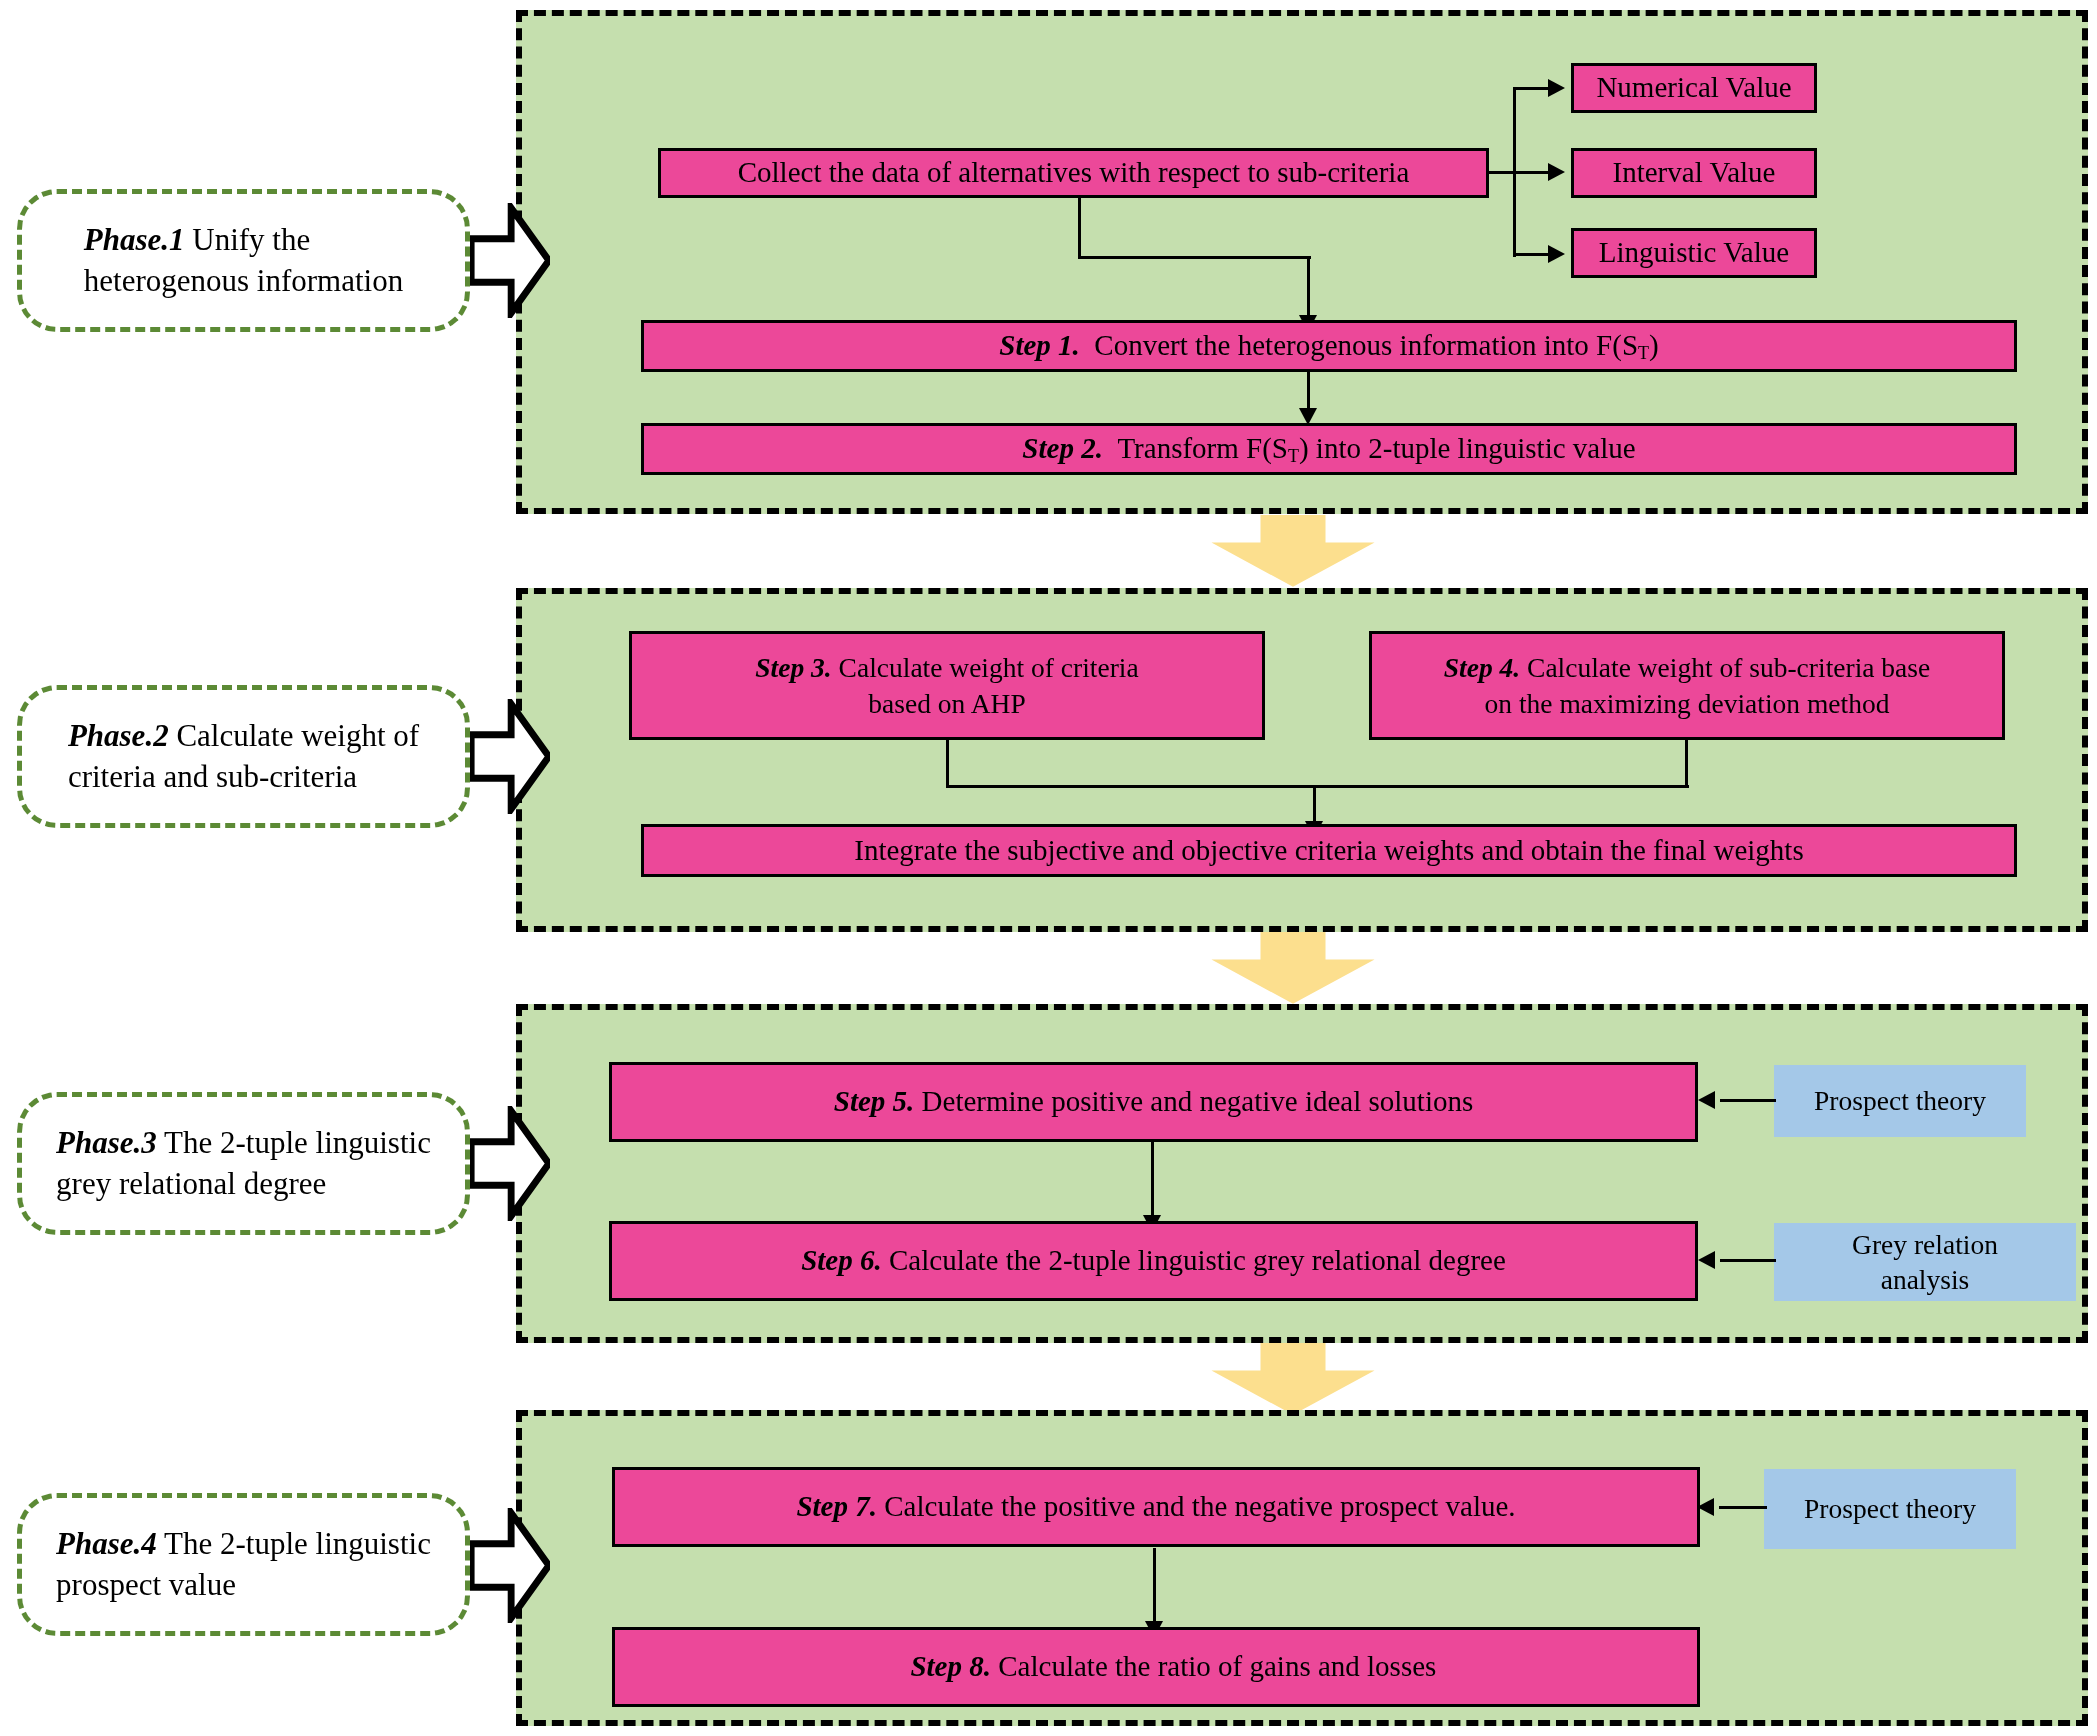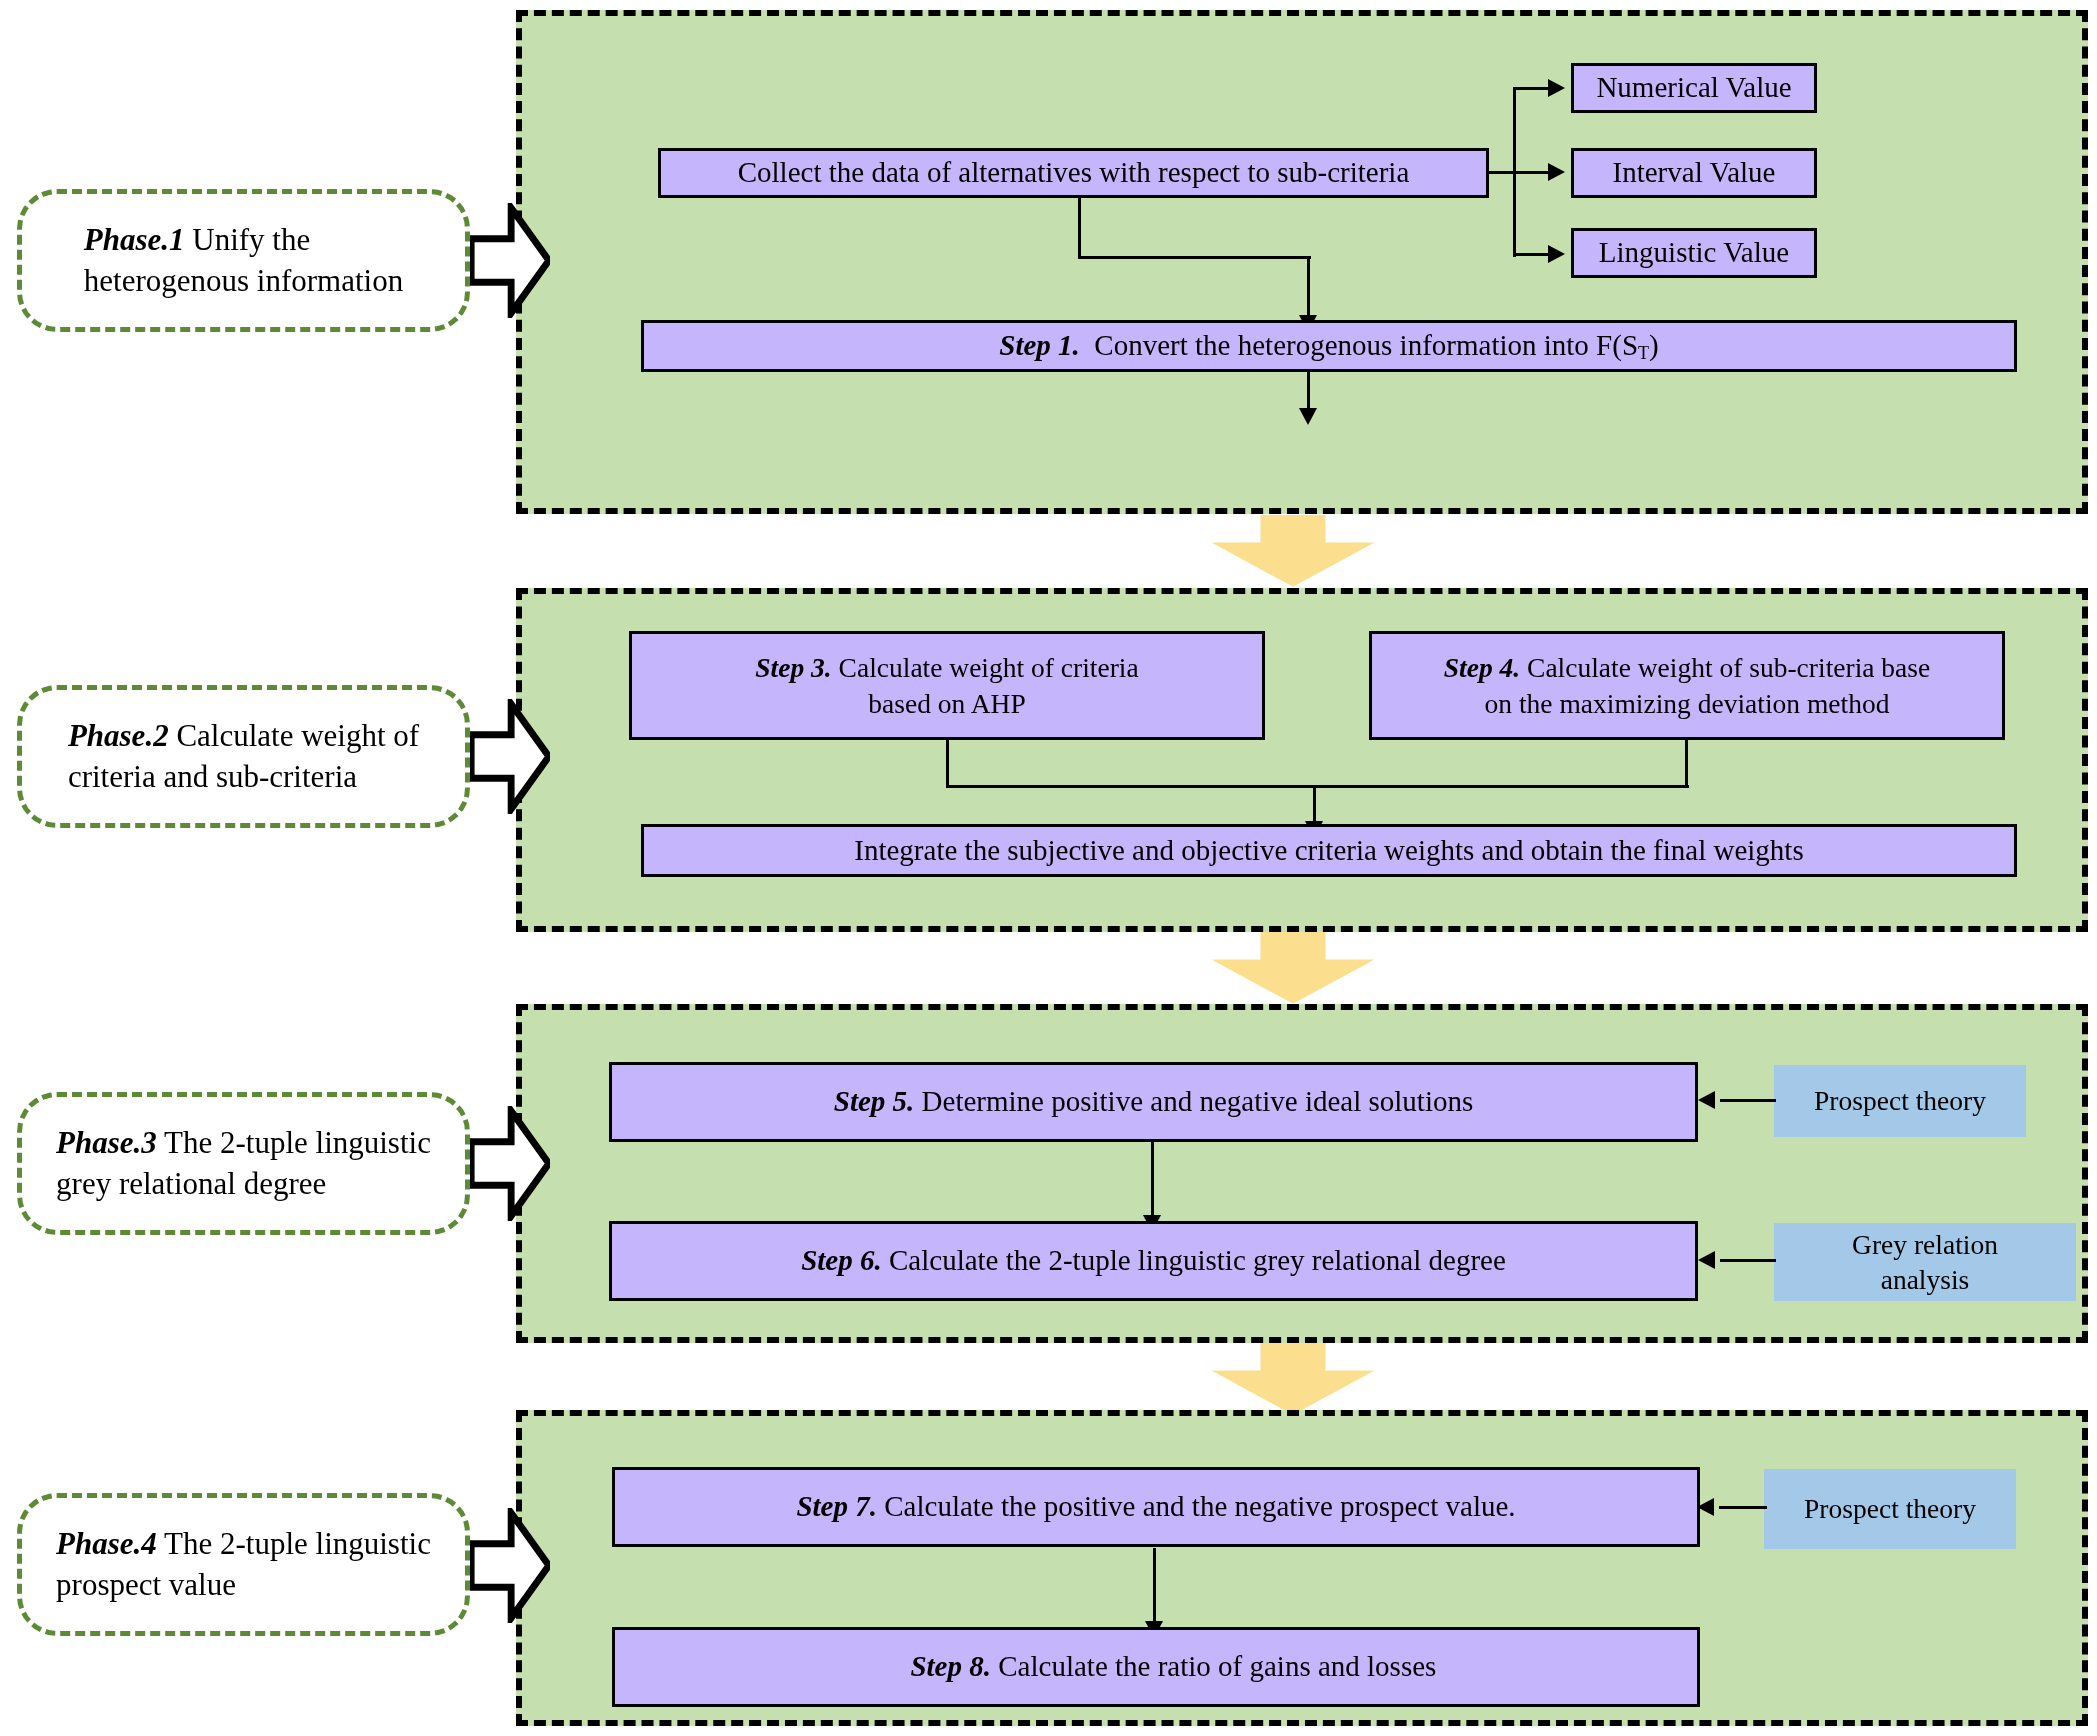--- a/index.html
+++ b/index.html
@@ -30,21 +30,21 @@
   .panel{
     position:absolute;
     background:#C5DFAE;
     border:6.3px dashed #000000;
     box-sizing:border-box;
   }
 
   
   .pbox{
     position:absolute;
-    background:#c4b5fd;
+    background:#ec4899;
     border:3.4px solid #000000;
     box-sizing:border-box;
     display:flex;align-items:center;justify-content:center;
     text-align:center;
     font-size:29px;
     line-height:1.3;
     padding:0 9.2px;
   }
   .pbox .st{font-weight:bold;font-style:italic;}
   .pbox.small{font-size:27.5px;}
@@ -122,20 +122,23 @@
   <div class="ln v" style="left:1307px;top:256px;height:66px;"></div>
   <div class="arrowhead ah-down" style="left:1299px;top:315px;"></div>
 
   <div class="pbox" style="left:641px;top:320px;width:1376px;height:52px;">
     <span><span class="st">Step 1.</span>&nbsp;&nbsp;<span>Convert the heterogenous information into F(S</span><sub>T</sub><span>)</span></span>
   </div>
 
   <div class="ln v" style="left:1307px;top:371px;height:44px;"></div>
   <div class="arrowhead ah-down" style="left:1299px;top:408px;"></div>
 
+  <div class="pbox" style="left:641px;top:423px;width:1376px;height:52px;">
+    <span><span class="st">Step 2.</span>&nbsp;&nbsp;<span>Transform F(S</span><sub>T</sub><span>) into 2-tuple linguistic value</span></span>
+  </div>
 
   <svg class="yarrow" style="left:1210px;top:515px;" width="166" height="73" viewBox="0 0 290 128">
     <path d="M88,0 L202,0 L202,48 L288,48 L145,126 L2,48 L88,48 Z" fill="#FCDF8E"></path>
   </svg>
 
   <div class="panel" style="left:516px;top:588px;width:1572px;height:344px;"></div>
 
   <div class="phase-label" style="left:17px;top:685px;width:453px;height:143px;">
     <div>
       <span class="ph">Phase.2</span><span> Calculate weight of</span><br>

